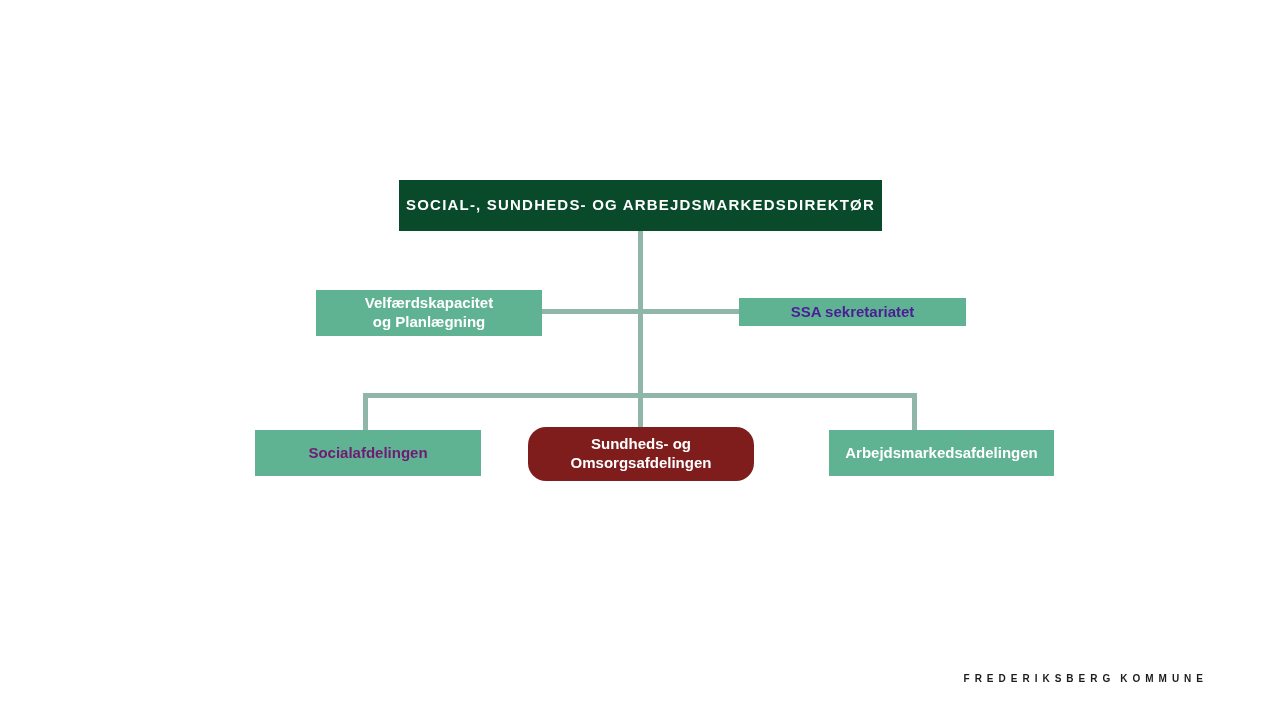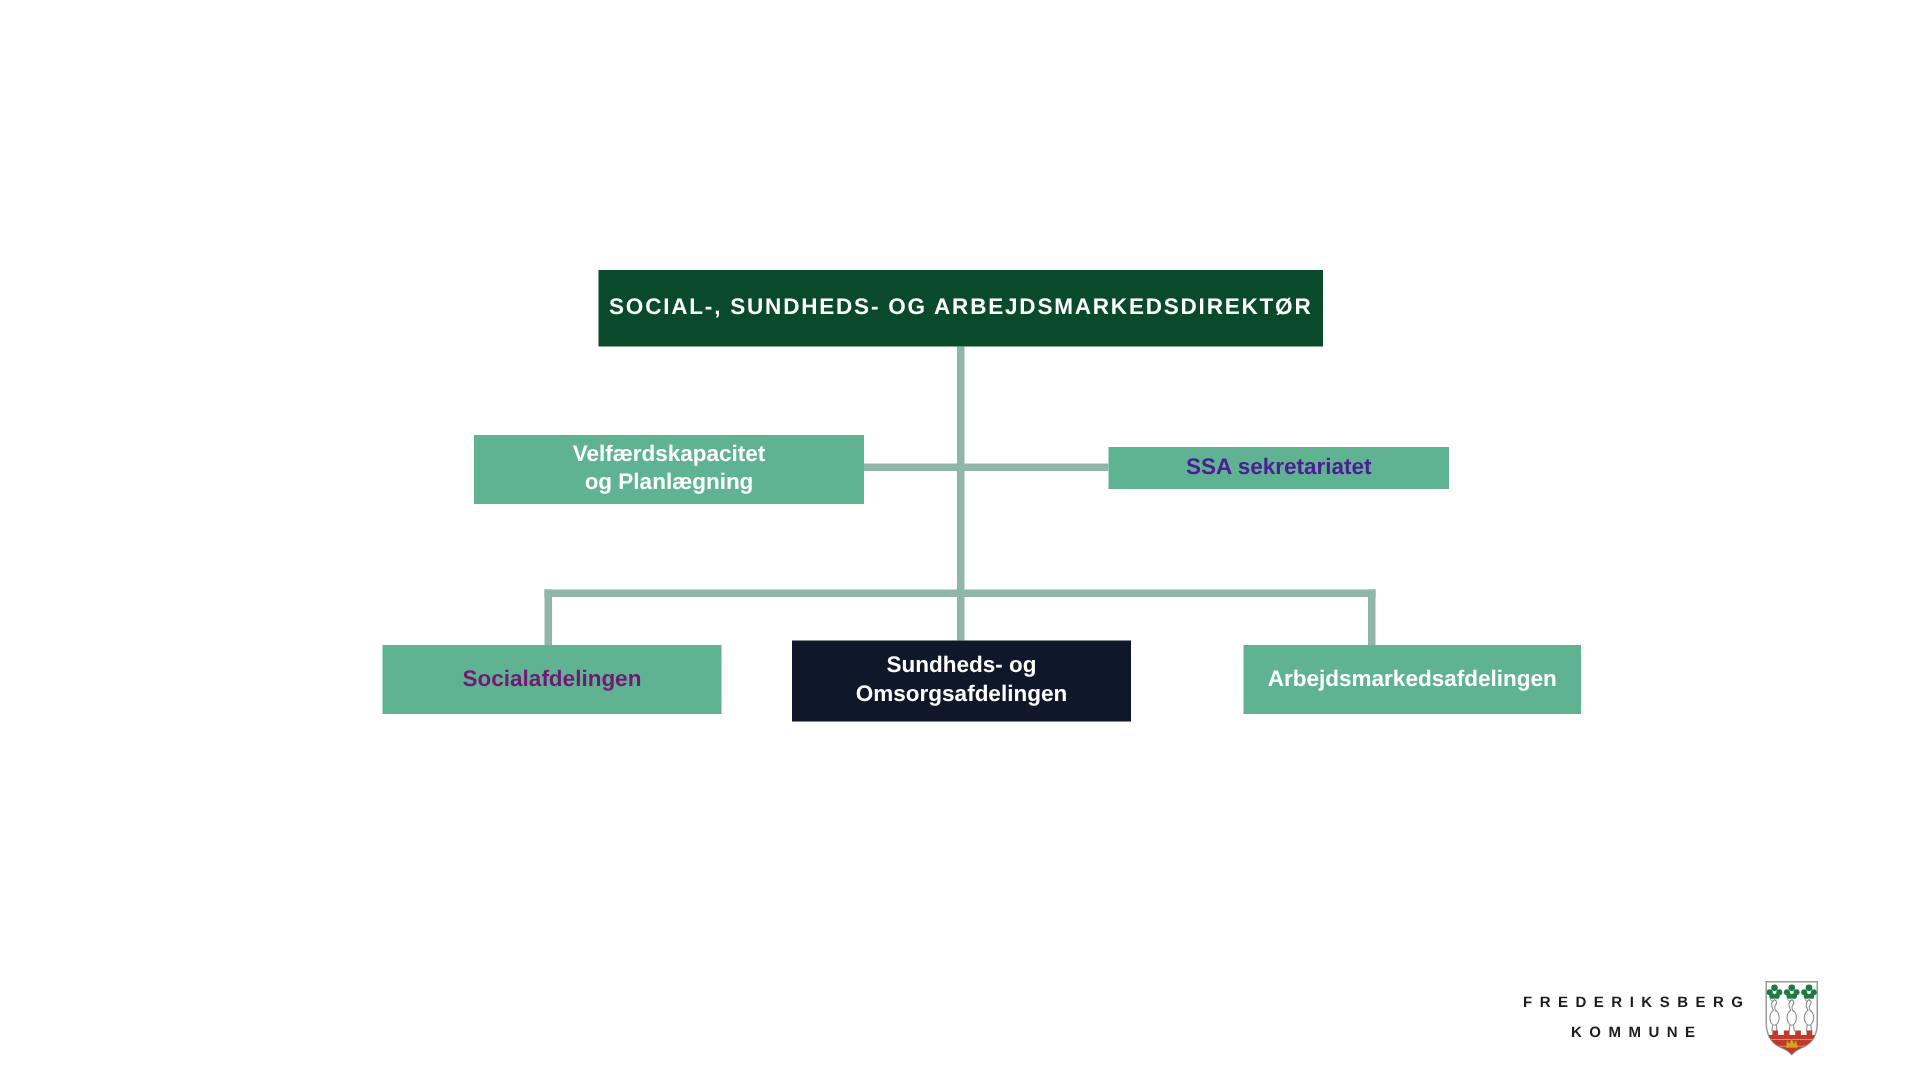--- a/index.html
+++ b/index.html
@@ -25,21 +25,21 @@
     font-weight: bold;
     font-size: 15px;
     line-height: 1.25;
     white-space: pre-line;
   }
   .node-director {
     left: 399px; top: 180px; width: 483px; height: 51px;
     font-size: 15px;
     letter-spacing: 1.2px;
   }
-  .node-staff-left  { left: 316px; top: 290px; width: 260px; height: 46px; }
+  .node-staff-left  { left: 316px; top: 290px; width: 226px; height: 46px; }
   .node-staff-right { left: 739px; top: 298px; width: 227px; height: 28px; }
   .node-dept-1 { left: 255px; top: 430px; width: 226px; height: 46px; }
   .node-dept-2 { left: 528px; top: 427px; width: 226px; height: 54px; }
   .node-dept-3 { left: 801px; top: 430px; width: 225px; height: 46px; }
   
   .conn { position: absolute; }
   .conn-v-main  { left: 638px; top: 231px; width: 5px; height: 196px; }
   .conn-h-mid   { left: 542px; top: 309px; width: 197px; height: 5px; }
   .conn-h-low   { left: 363px; top: 393px; width: 554px; height: 5px; }
   .conn-v-left  { left: 363px; top: 393px; width: 5px; height: 37px; }
@@ -49,22 +49,22 @@
     position: absolute;
     left: 995px; top: 652px;
     width: 220px; height: 54px;
     display: flex;
     align-items: center;
     justify-content: flex-end;
     gap: 12px;
   }
   .logo-text {
     display: flex;
-    flex-direction: column;
-    align-items: center;
+    flex-direction: row;
+    align-items: flex-end;
     gap: 10px;
     font-size: 10px;
     font-weight: bold;
     letter-spacing: 5px;
     line-height: 1;
   }
   .logo-text span { margin-right: -5px; }
   .coat-of-arms { display: block; }
 </style>
 </head>
@@ -80,21 +80,21 @@
 
   <div class="node node-director" style="background-color: rgb(9, 74, 43); color: rgb(255, 255, 255);">SOCIAL-, SUNDHEDS- OG ARBEJDSMARKEDSDIREKTØR</div>
 
   <div class="node node-staff-left" style="background-color: rgb(95, 179, 146); color: rgb(255, 255, 255);">Velfærdskapacitet
 og Planlægning</div>
 
   <div class="node node-staff-right" style="background-color: rgb(95, 179, 146); color: #4c1d95;">SSA sekretariatet</div>
 
   <div class="node node-dept-1" style="background-color: rgb(95, 179, 146); color: #701a75;">Socialafdelingen</div>
 
-  <div class="node node-dept-2" style="background-color: #0f172a; color: rgb(255, 255, 255);">Sundheds- og
+  <div class="node node-dept-2" style="background-color: #7f1d1d; color: rgb(255, 255, 255); border-radius: 18px;">Sundheds- og
 Omsorgsafdelingen</div>
 
   <div class="node node-dept-3" style="background-color: rgb(95, 179, 146); color: rgb(255, 255, 255); margin-left: 28px;">Arbejdsmarkedsafdelingen</div>
 
   <div class="logo">
     <div class="logo-text" style="color: rgb(28, 28, 28);">
       <span>FREDERIKSBERG</span>
       <span>KOMMUNE</span>
     </div>
 

